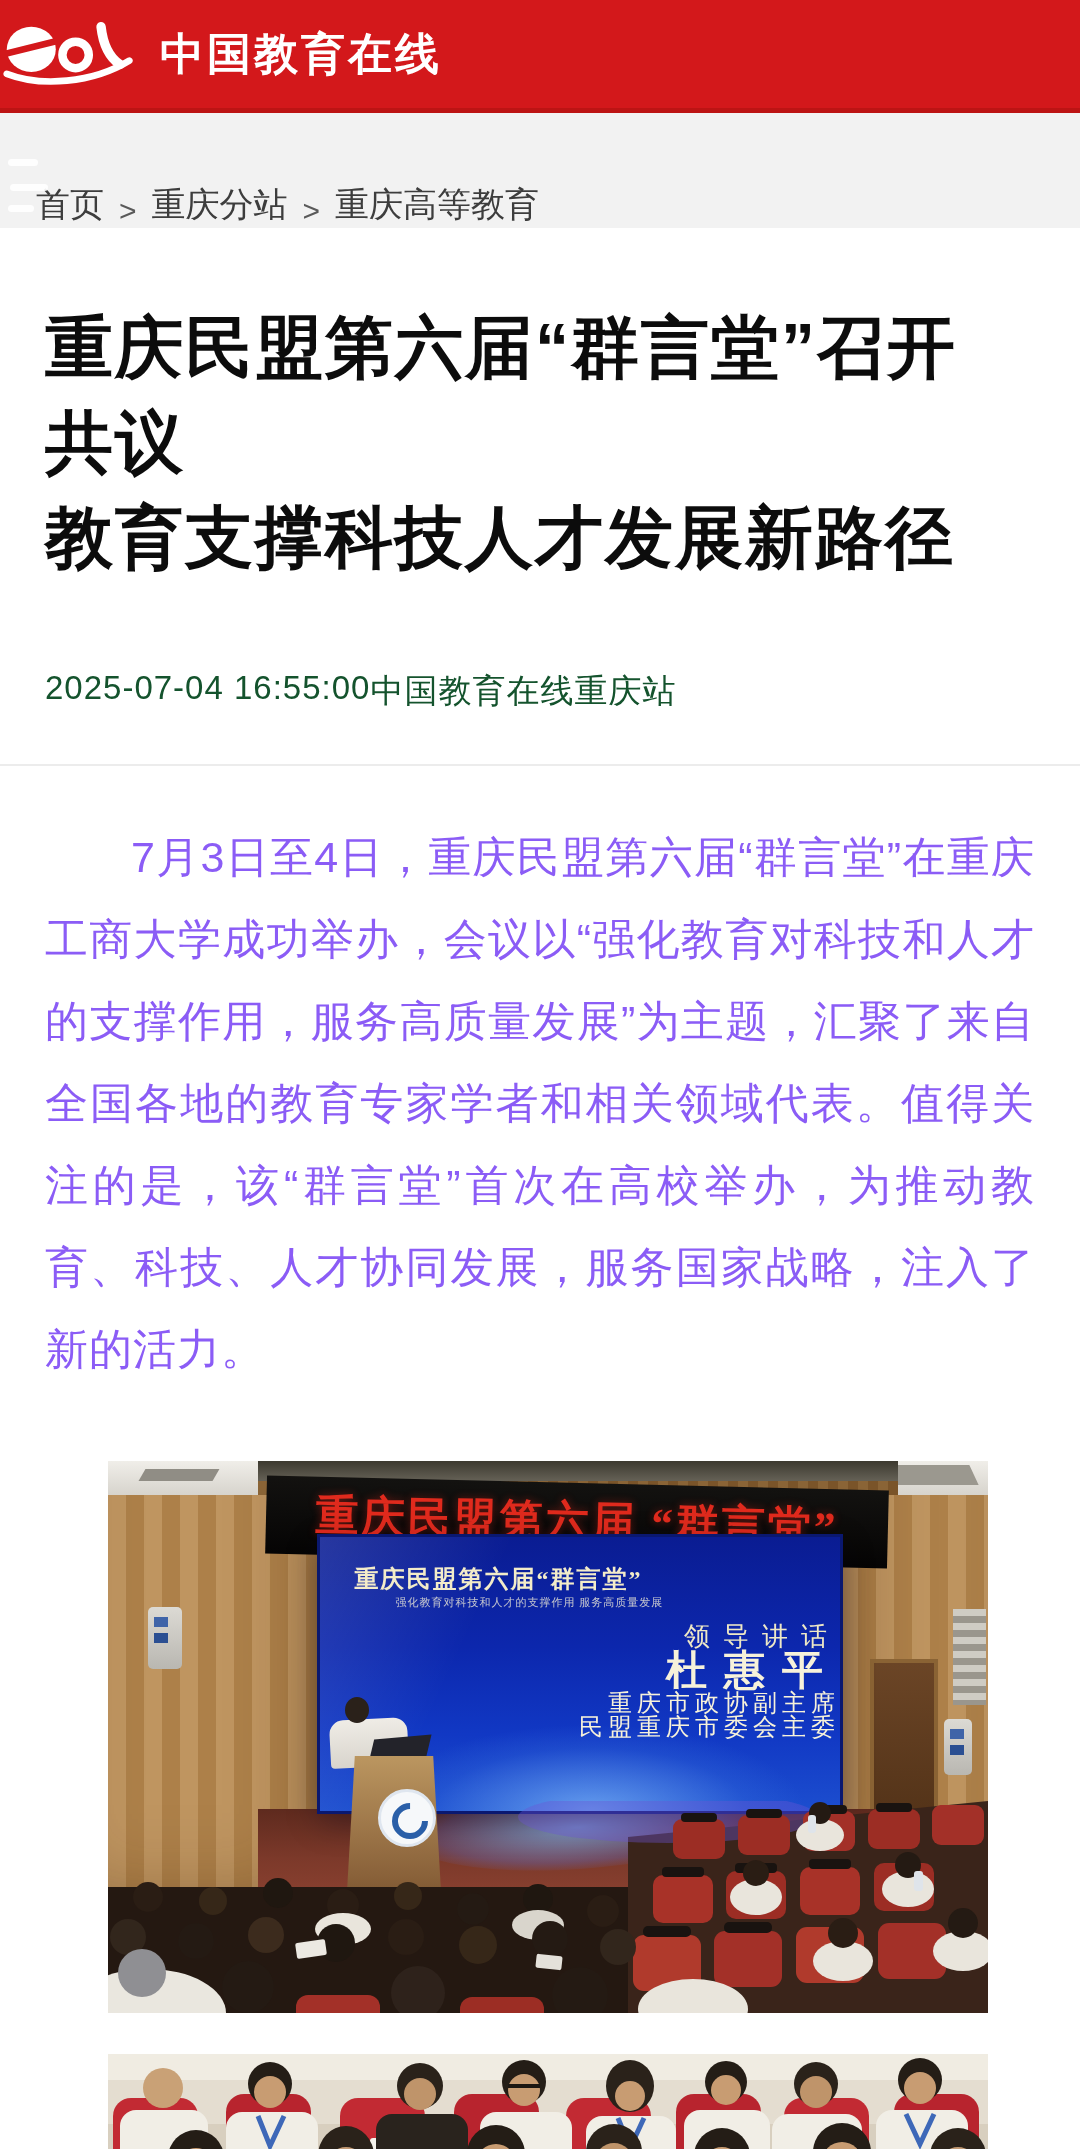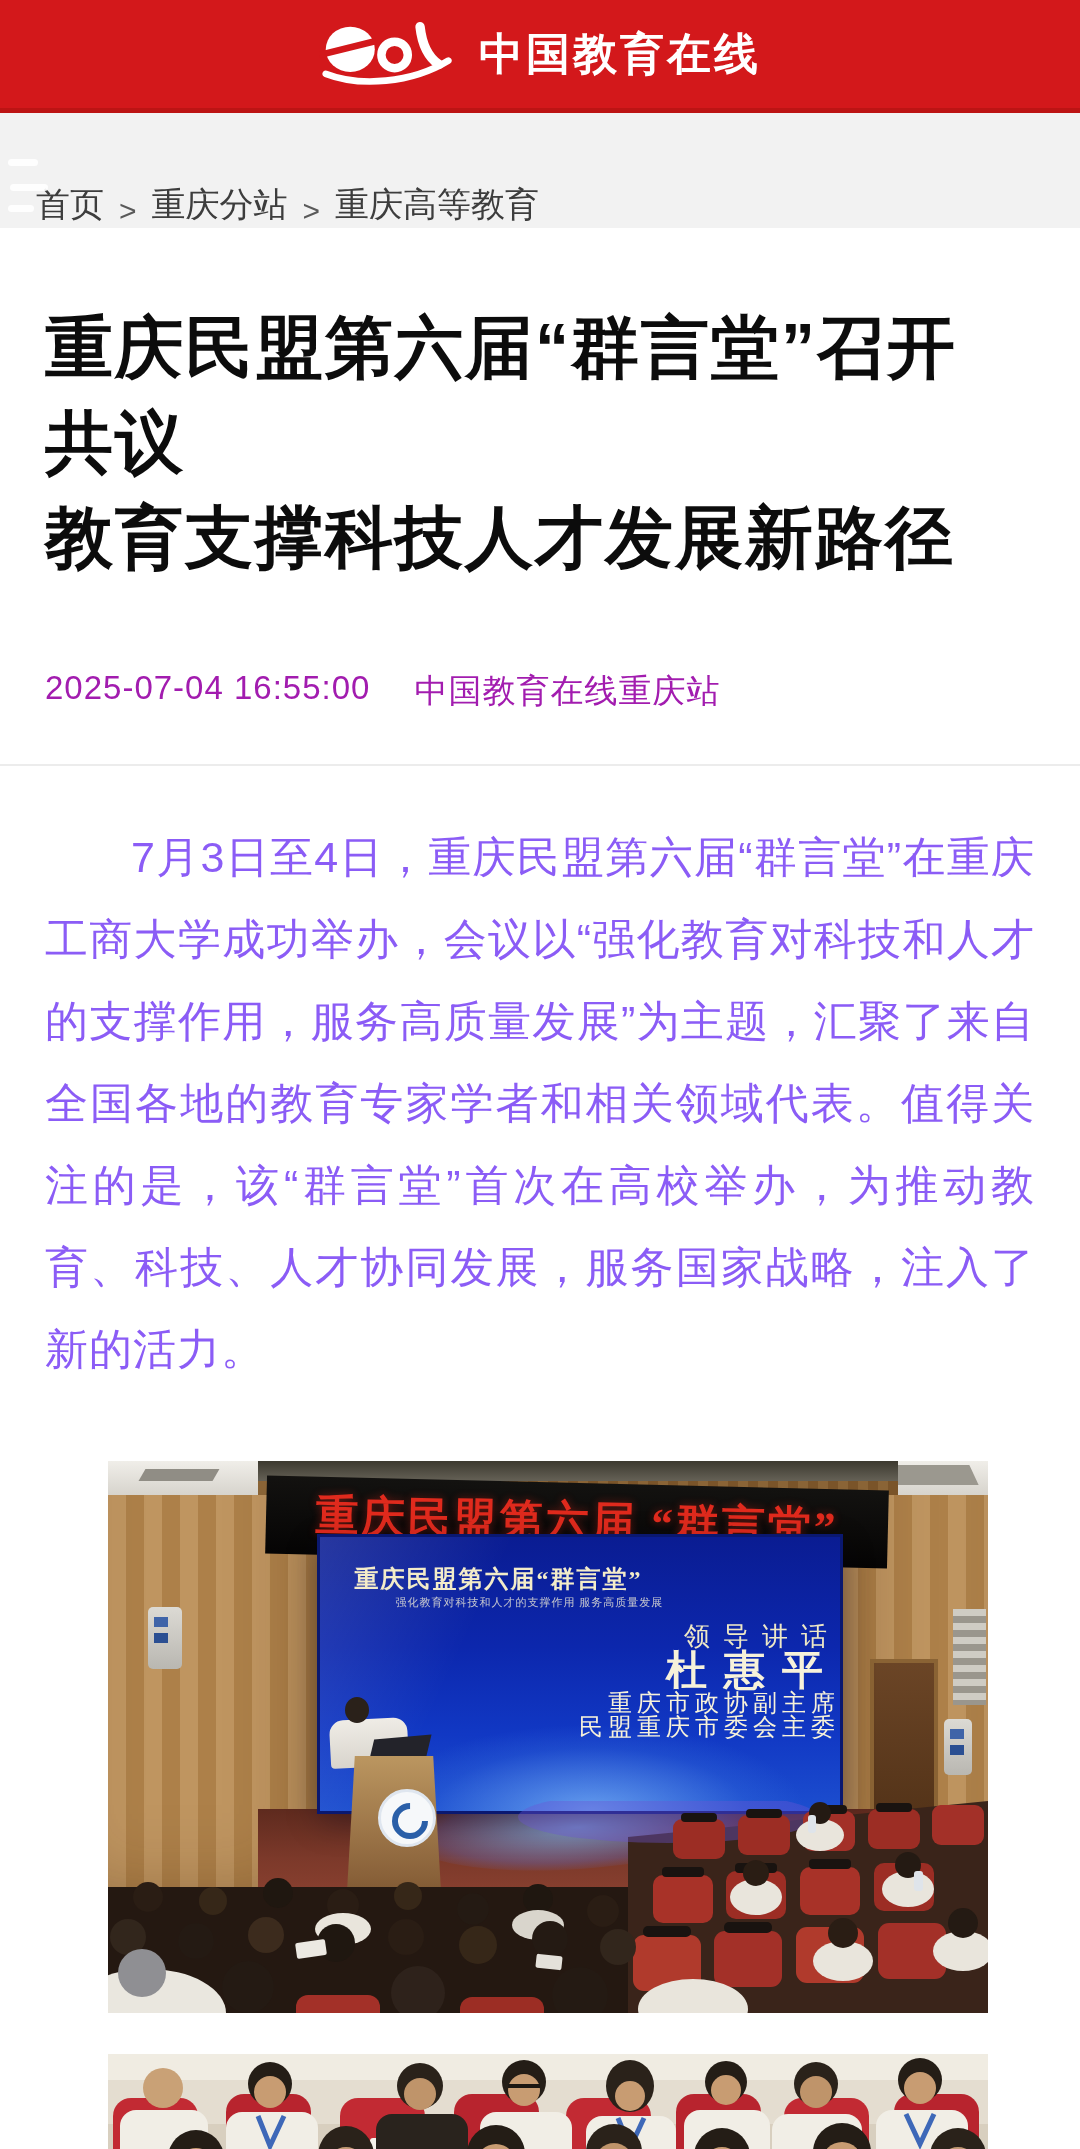--- a/index.html
+++ b/index.html
@@ -3,40 +3,40 @@
 <meta charset="utf-8">
 <style>
   html,body{margin:0;padding:0;}
   body{
     width:1080px;height:2149px;overflow:hidden;background:#ffffff;
     font-family:"Liberation Sans", sans-serif;position:relative;
   }
   
   .header{
     height:108px;background:#d3181b;border-bottom:5px solid #bc1414;
-    display:flex;align-items:center;justify-content:center;gap:22px;
+    display:flex;align-items:center;gap:22px;
   }
   .logo-icon svg{width:138px;height:66px;display:block;}
   .brand{color:#fff;font-size:44px;font-weight:600;letter-spacing:3px;}
   
   .breadcrumb{
     height:115px;background:#f2f2f2;display:flex;align-items:flex-end;
     padding-left:36px;font-size:34px;color:#3d3d3d;position:relative;
   }
   .breadcrumb a{color:#3d3d3d;text-decoration:none;}
   .breadcrumb .sep{margin:0 15px;color:#5a5a5a;font-size:30px;}
   .bc-dash{position:absolute;height:7px;border-radius:4px;background:rgba(255,255,255,.92);}
   .bc-dash.d1{left:8px;top:46px;width:30px;}
   .bc-dash.d2{left:10px;top:71px;width:38px;}
   .bc-dash.d3{left:8px;top:92px;width:26px;}
   
   main{padding:0 45px;}
   .title{margin:72px 0 0;font-size:68px;line-height:95px;font-weight:700;color:#0c0c0c;letter-spacing:2px;}
   .title span{display:block;}
-  .meta{margin-top:84px;display:flex;gap:44px;font-size:33px;color:#a21caf;letter-spacing:1px;}
+  .meta{margin-top:84px;display:flex;font-size:33px;color:#14532d;letter-spacing:1px;}
   .follow-row{position:relative;height:84px;margin:0 -45px;}
   .follow-row .divider{position:absolute;left:0;right:0;top:50px;height:2px;background:#ececec;}
   .follow-btn{
     position:absolute;right:40px;top:5px;height:59px;padding:0 33px;
     background:#d3181b;color:#fff;font-size:32px;border:none;border-radius:30px;
     font-family:inherit;display:flex;align-items:center;letter-spacing:1px;cursor:pointer;
   }
   .body-text{
     margin:0;padding-top:18px;font-size:43px;line-height:82px;color:#8b5cf6;
     text-align:justify;text-indent:2em;letter-spacing:1px;

